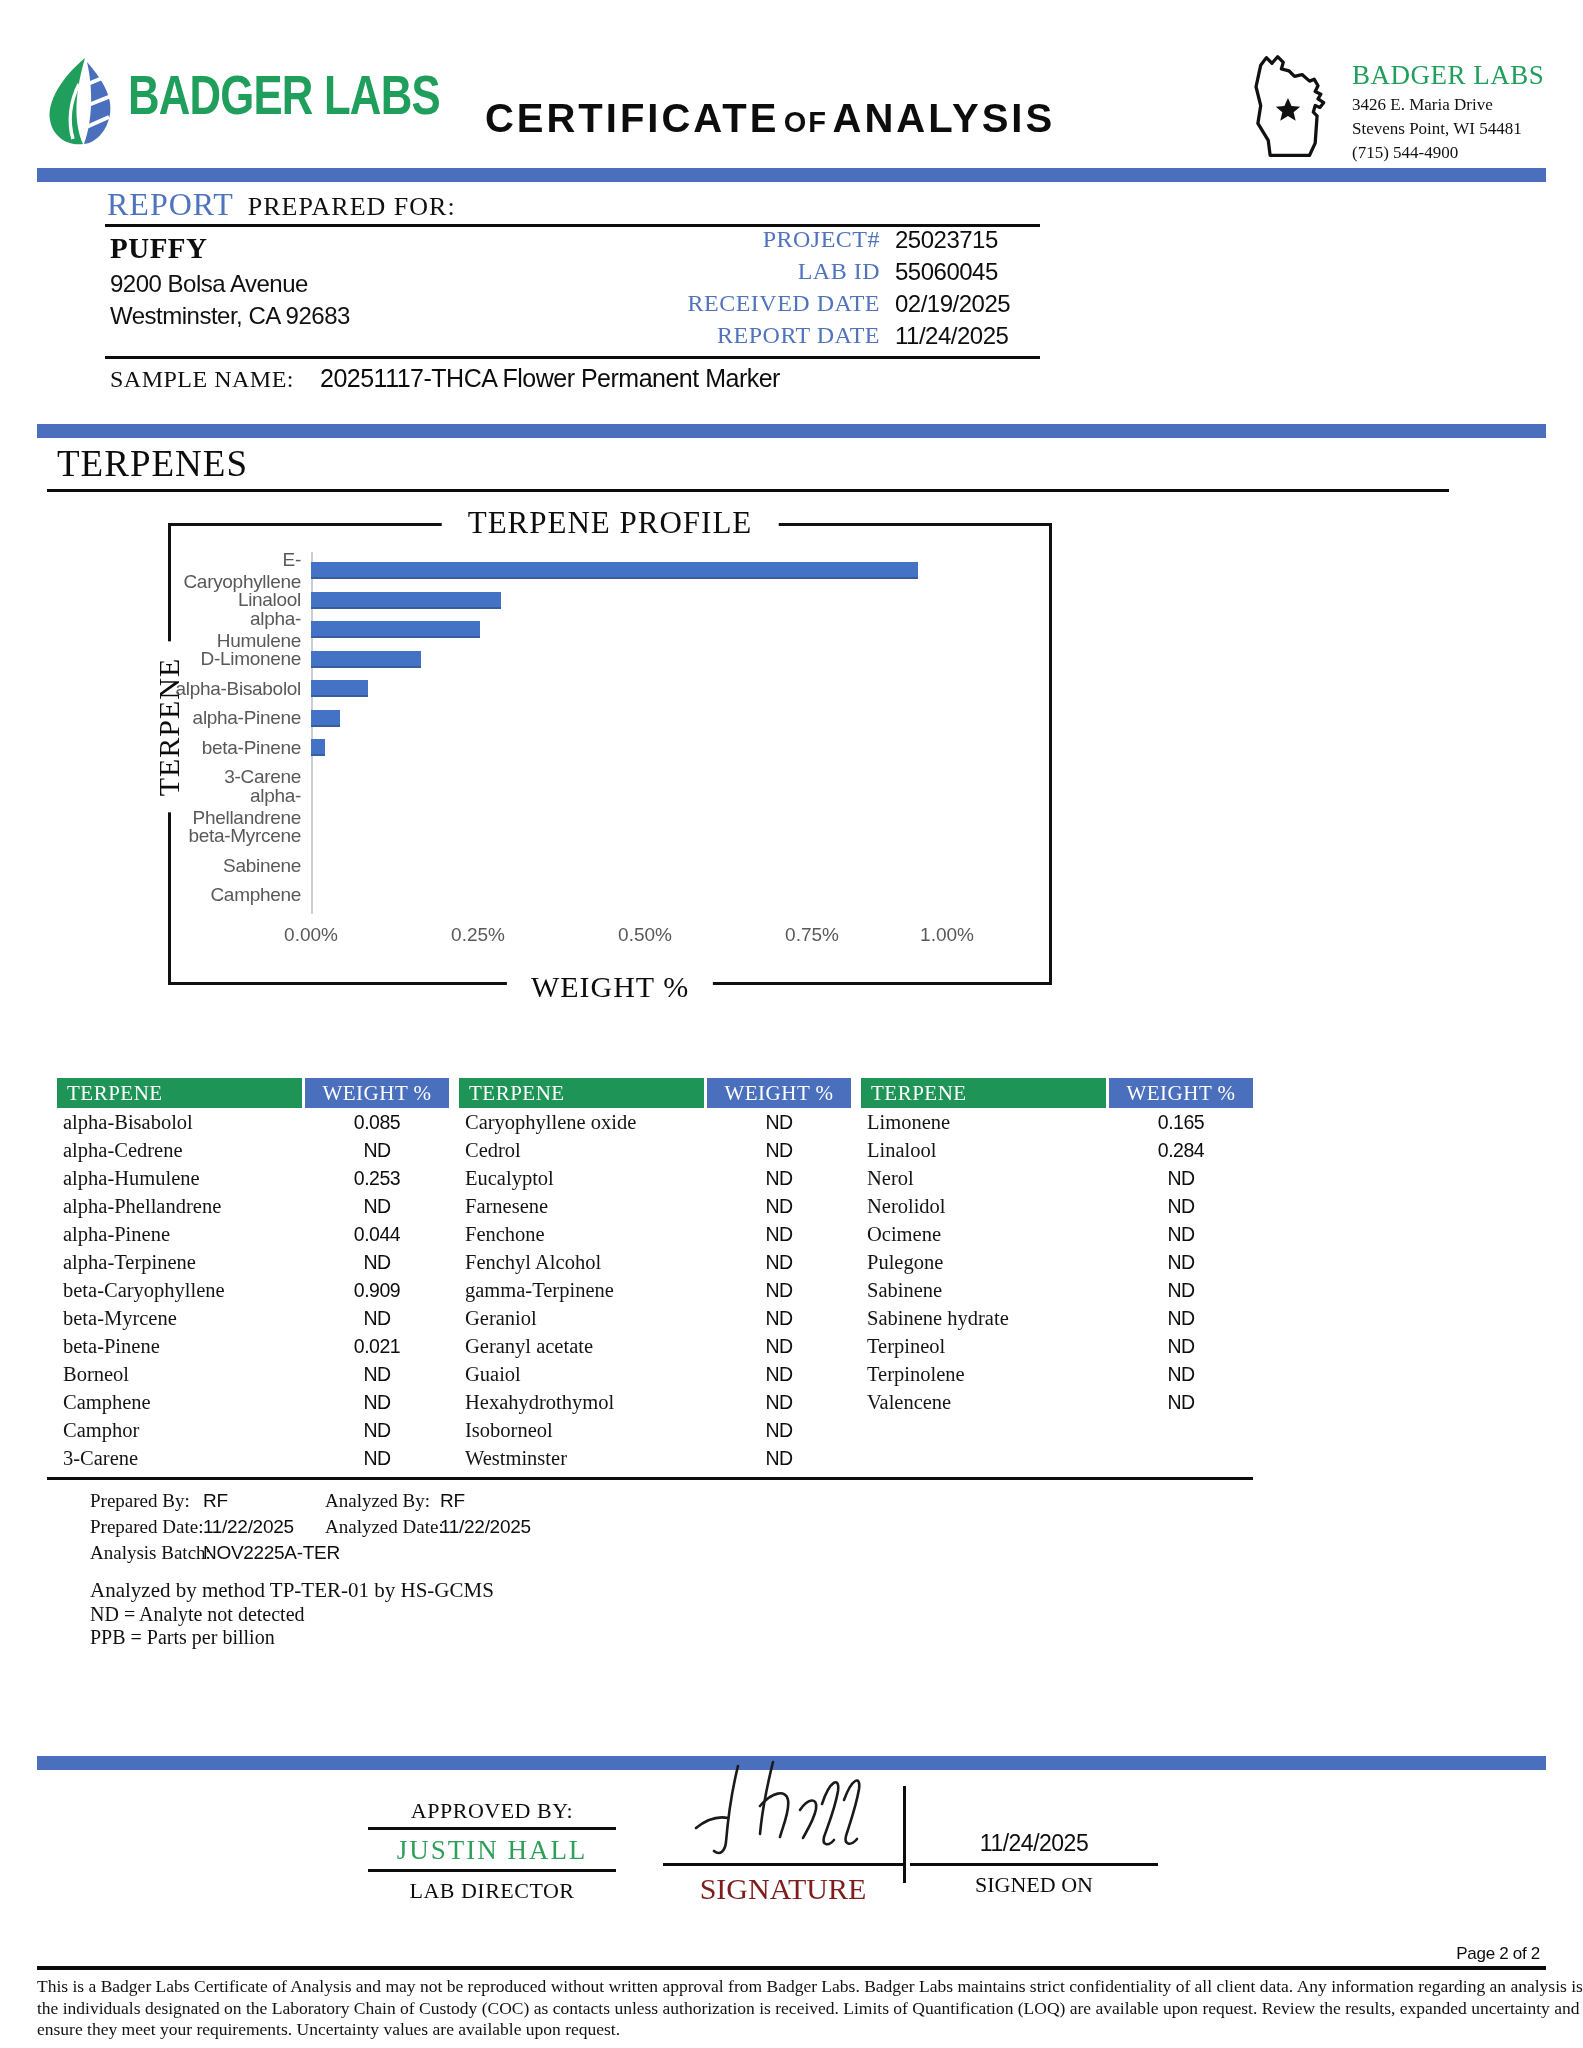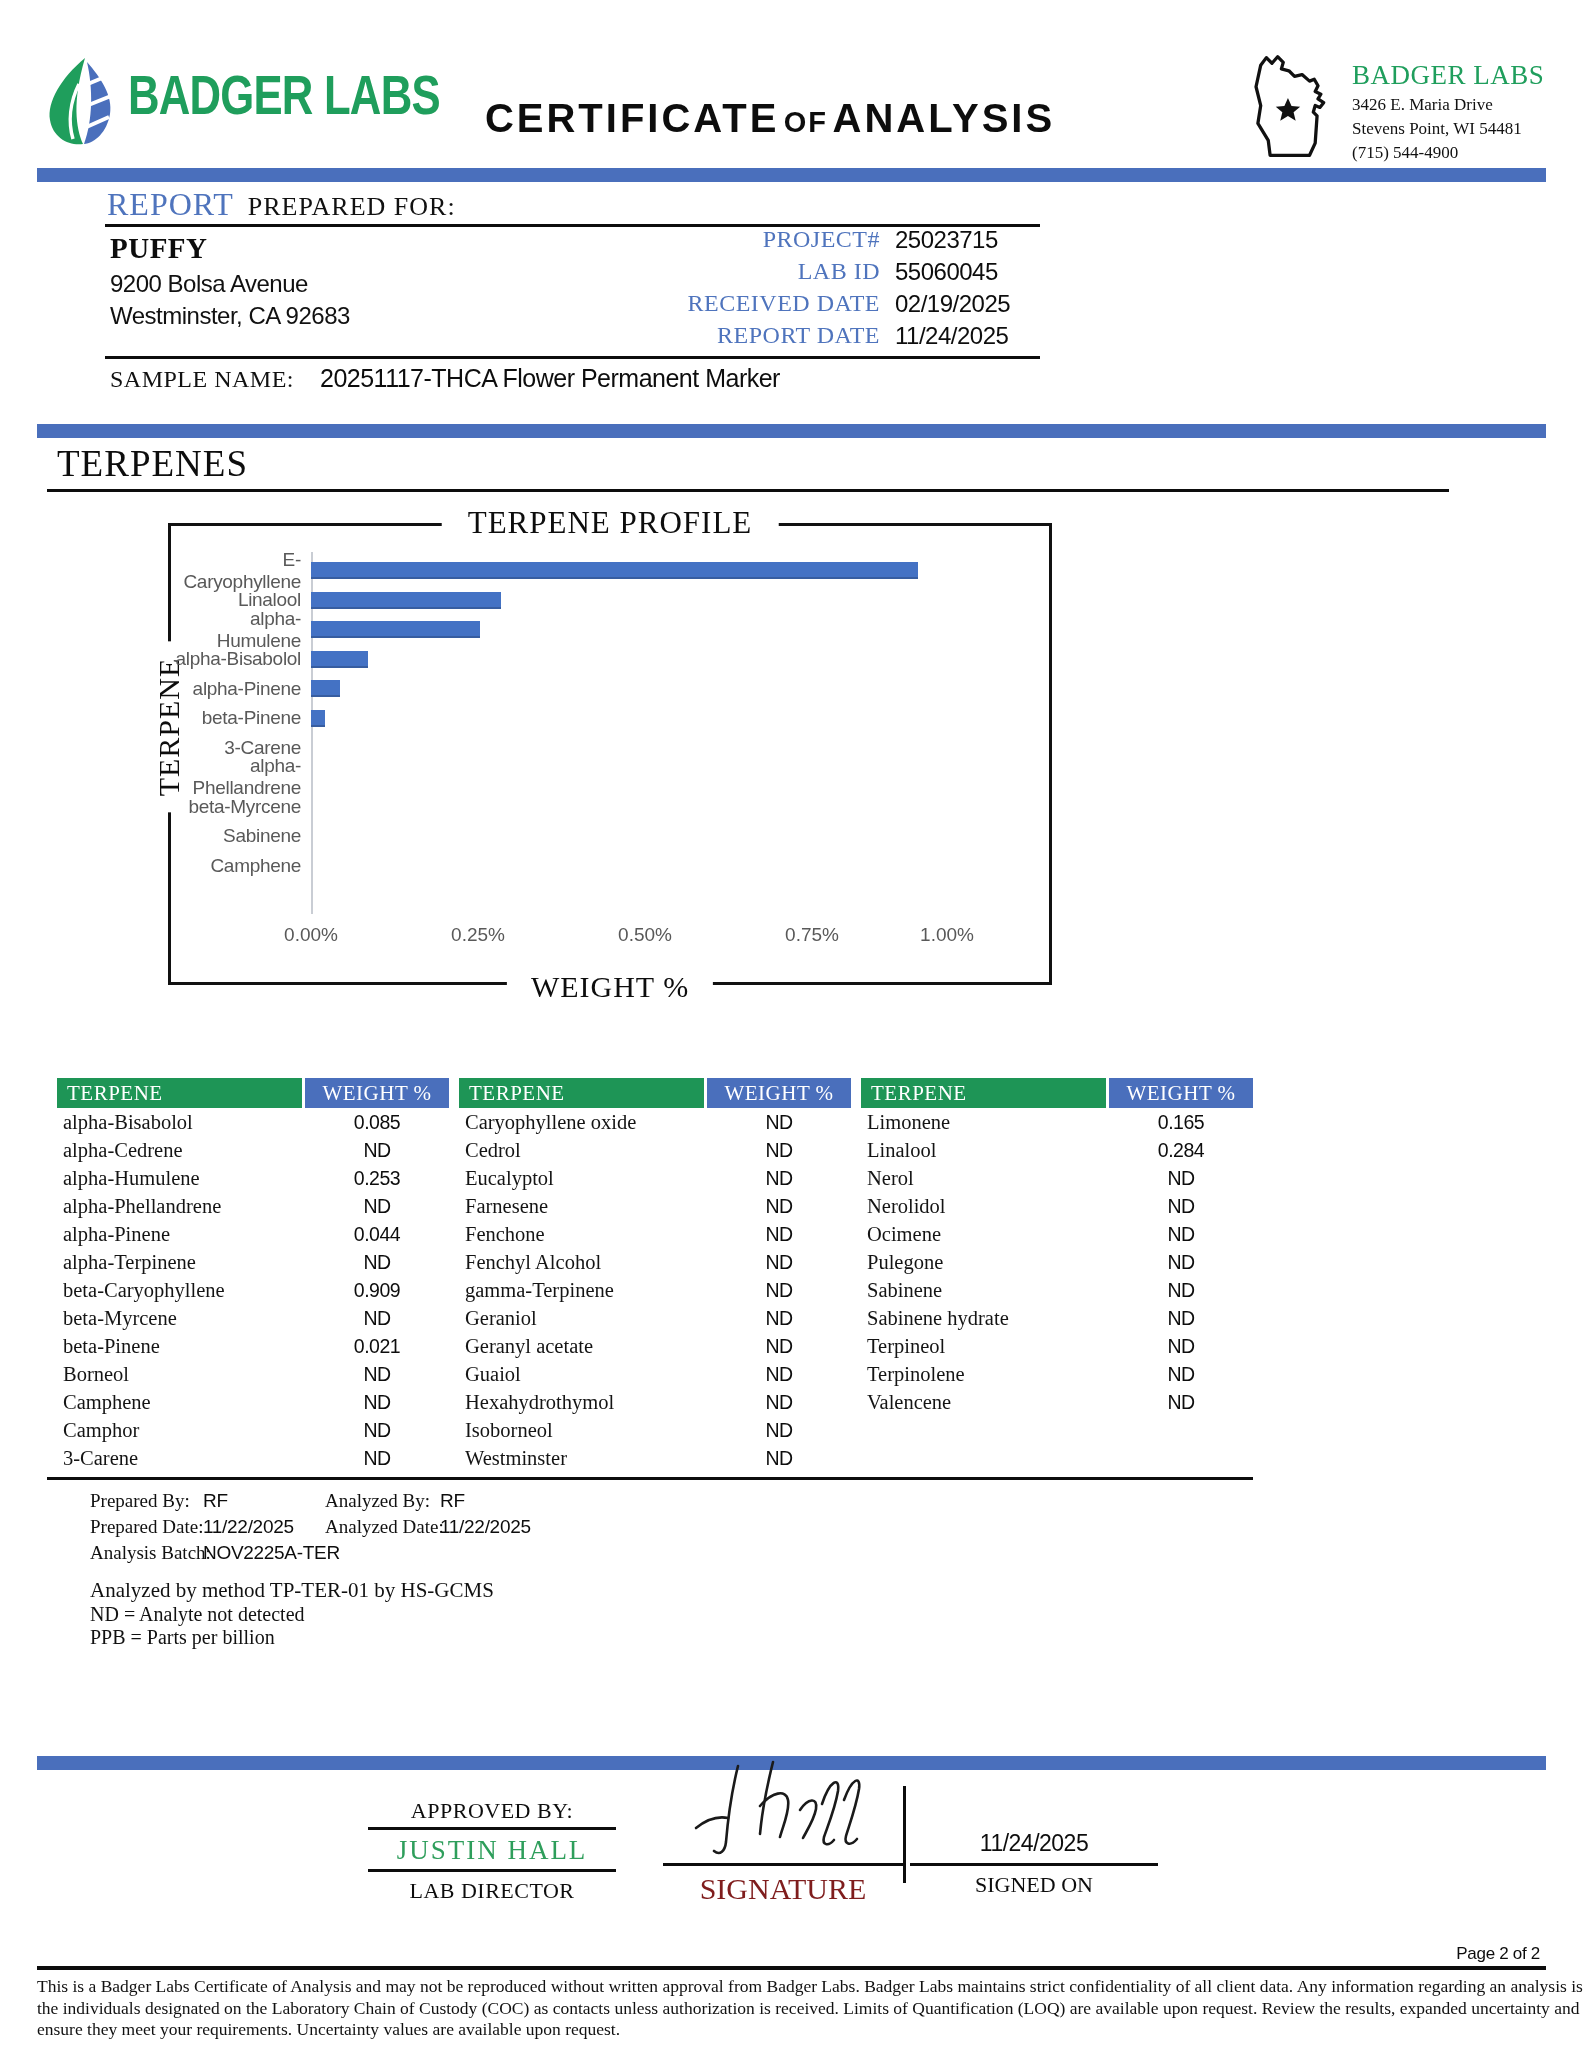--- a/index.html
+++ b/index.html
@@ -202,20 +202,26 @@
             <div class="chart-bar" style="width: 190px; background: rgb(68, 114, 196);"></div>
           </div>
         </div>
         <div class="chart-row">
           <div class="chart-cat">alpha-Humulene</div>
           <div class="chart-bar-wrap">
             <div class="chart-bar" style="width: 169px; background: rgb(68, 114, 196);"></div>
           </div>
         </div>
         <div class="chart-row">
+          <div class="chart-cat">D-Limonene</div>
+          <div class="chart-bar-wrap">
+            <div class="chart-bar" style="width: 110px; background: rgb(68, 114, 196);"></div>
+          </div>
+        </div>
+        <div class="chart-row">
           <div class="chart-cat">alpha-Bisabolol</div>
           <div class="chart-bar-wrap">
             <div class="chart-bar" style="width: 57px; background: rgb(68, 114, 196);"></div>
           </div>
         </div>
         <div class="chart-row">
           <div class="chart-cat">alpha-Pinene</div>
           <div class="chart-bar-wrap">
             <div class="chart-bar" style="width: 29px; background: rgb(68, 114, 196);"></div>
           </div>

